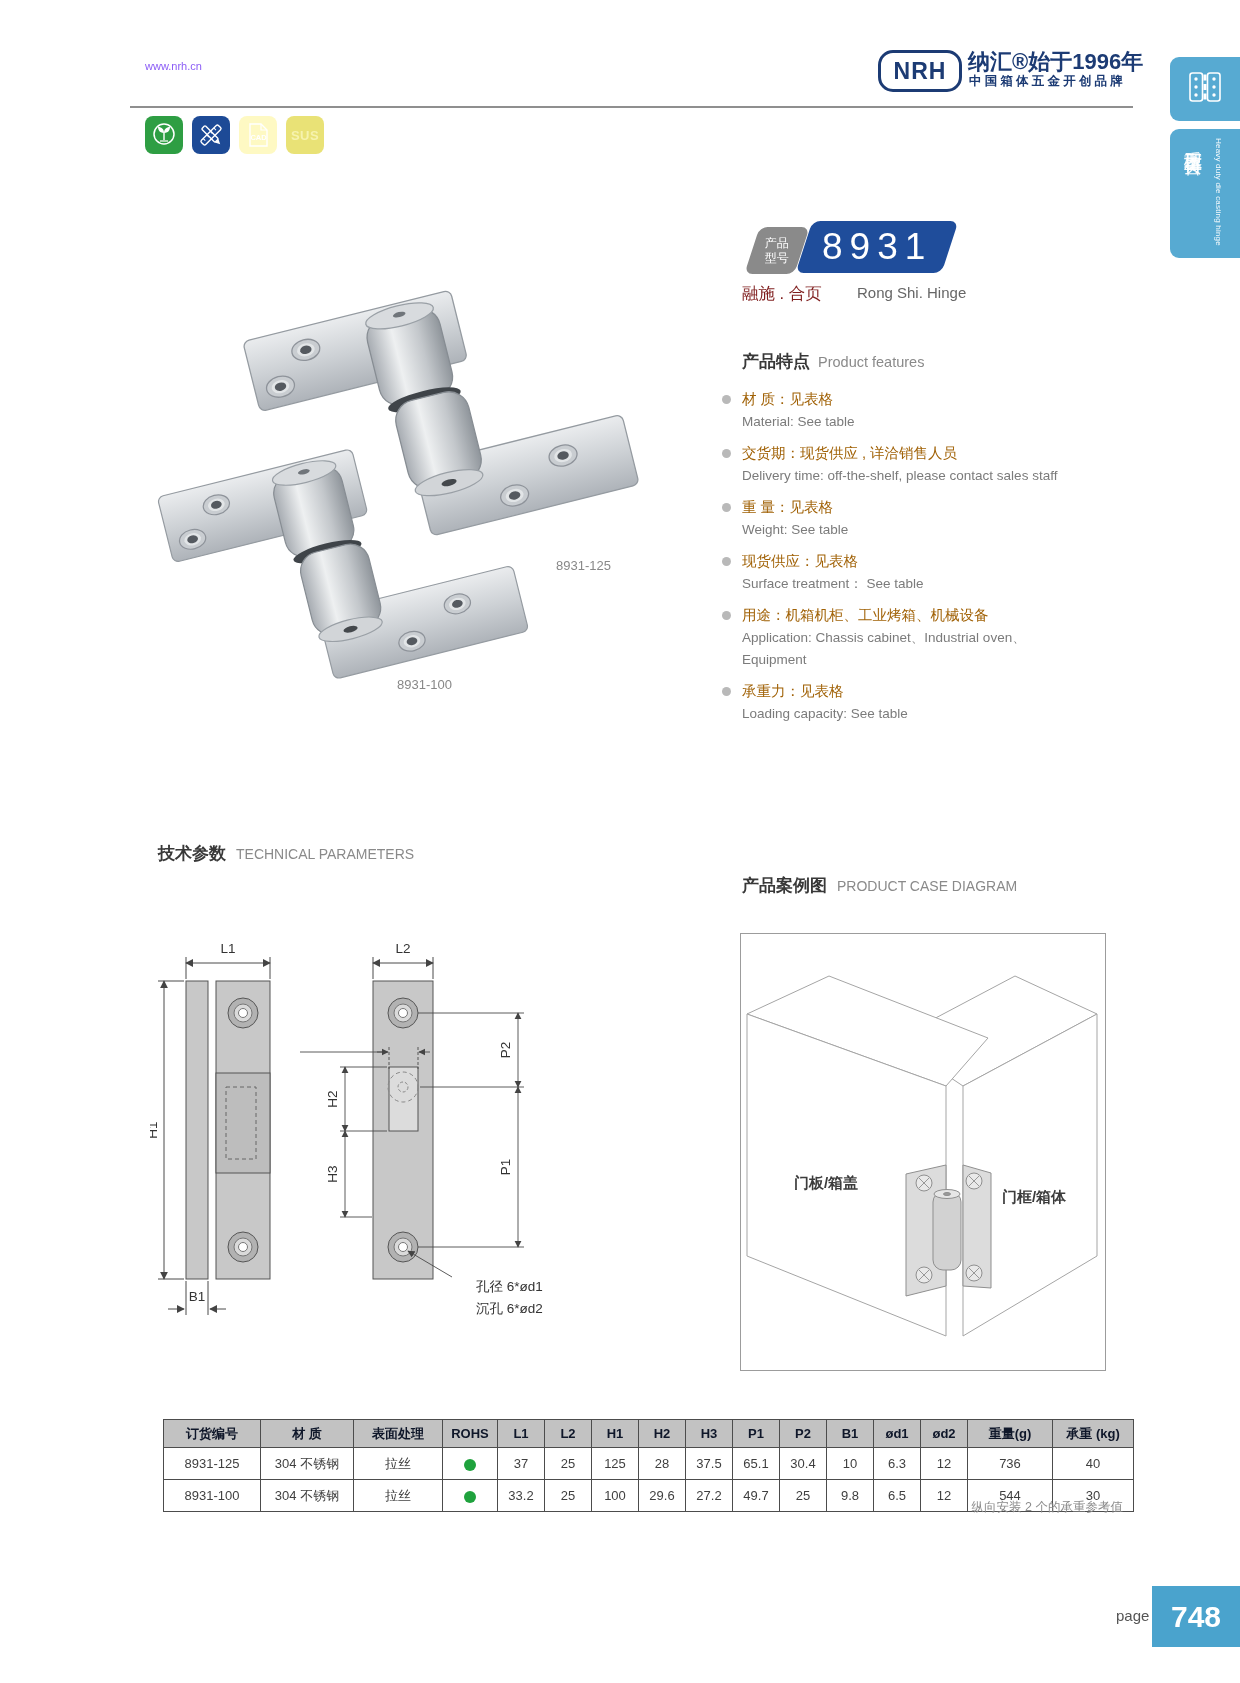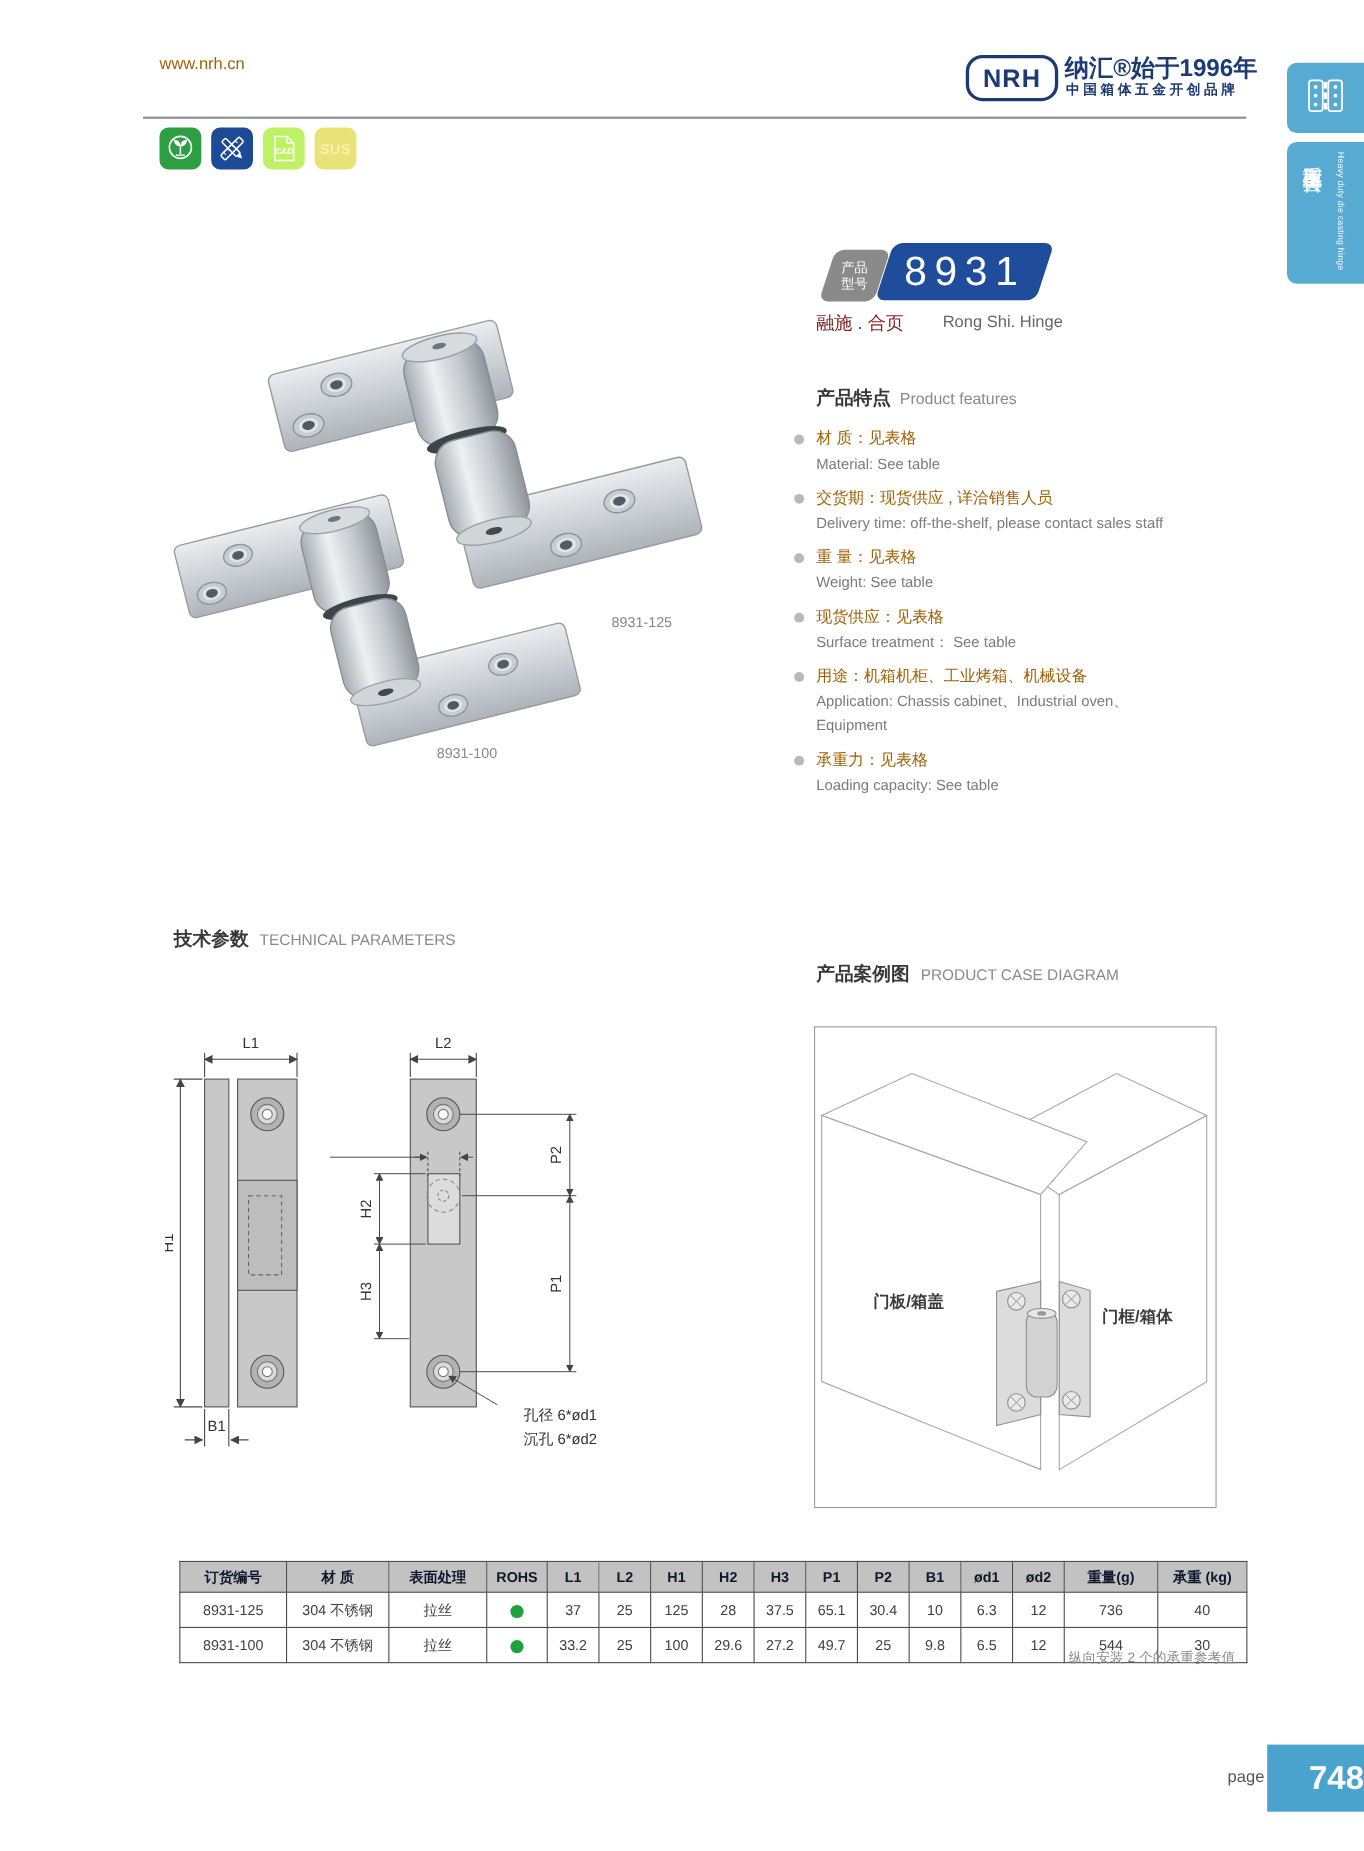--- a/index.html
+++ b/index.html
@@ -1,21 +1,21 @@
 <!DOCTYPE html>
 <html><head>
 <meta charset="utf-8">
 <style>
   html,body{margin:0;padding:0;background:#fff;}
   .page{position:relative;width:1240px;height:1683px;background:#fff;overflow:hidden;
         font-family:"Liberation Sans",sans-serif;color:#333;}
   .abs{position:absolute;}
 
   
-  .url{left:145px;top:50px;font-size:15px;color:#a16207;}
+  .url{left:145px;top:60px;font-size:11px;color:#8b5cf6;}
   .logo-box{left:878px;top:50px;width:78px;height:36px;border:3px solid #1c3b74;border-radius:15px;
             display:flex;align-items:center;justify-content:center;font-size:23px;font-weight:800;
             color:#1c3b74;letter-spacing:1px;}
   .brand-cn{left:968px;top:47px;font-size:22px;font-weight:800;color:#1c3b74;}
   .brand-sub{left:969px;top:73px;font-size:12.5px;font-weight:700;color:#1c3b74;letter-spacing:3.2px;}
   .divider{left:130px;top:106px;width:1003px;height:2px;background:#8f8f8f;}
   .cert-icons{left:145px;top:116px;display:flex;gap:9px;}
   .cert-icon{width:38px;height:38px;border-radius:8px;display:flex;align-items:center;justify-content:center;}
   .sus-label{font-size:13px;font-weight:800;color:#f6f3ae;letter-spacing:.5px;}
 
@@ -63,21 +63,21 @@
   .spec-table th,.spec-table td{border:1px solid #4c4c4c;text-align:center;font-size:13px;
         padding:0;overflow:hidden;white-space:nowrap;}
   .spec-table th{background:#c2c2c2;height:27px;font-weight:700;color:#0f172a;}
   .spec-table td{height:31px;color:#3f3f3f;background:#fff;}
   .rohs-dot{display:inline-block;width:12px;height:12px;border-radius:50%;vertical-align:middle;}
   .table-note{left:163px;top:1499px;width:960px;text-align:right;font-size:12.5px;color:#8b8b8b;}
 
   
   .page-label{left:1116px;top:1607px;font-size:15px;color:#555;}
   .page-box{left:1152px;top:1586px;width:88px;height:61px;background:#4aa3cd;display:flex;
-            align-items:center;justify-content:flex-end;font-size:30px;font-weight:700;color:#fff;}
+            align-items:center;justify-content:center;font-size:30px;font-weight:700;color:#fff;}
 
   svg text{font-family:"Liberation Sans",sans-serif;}
 </style>
 </head>
 <body>
 
 <div class="page">
 
   <svg width="0" height="0" style="position:absolute" aria-hidden="true">
     <defs>
@@ -150,21 +150,21 @@
         <g transform="rotate(45 15 15)">
           <rect x="12" y="3" width="6" height="24" rx="1.5" fill="none" stroke="#fff" stroke-width="1.4"></rect>
           <path d="M12,8 h3 M12,13 h3 M12,18 h3 M12,23 h3" stroke="#fff" stroke-width="1"></path>
         </g>
         <g transform="rotate(-45 15 15)">
           <rect x="12.5" y="4" width="5" height="19" rx="1.2" fill="none" stroke="#fff" stroke-width="1.4"></rect>
           <path d="M12.5,23 L15,28 L17.5,23 Z" fill="#fff"></path>
         </g>
       </svg>
     </div>
-    <div class="cert-icon" style="background: #bef264;">
+    <div class="cert-icon" style="background: #fef9c3;">
       <svg width="30" height="30" viewBox="0 0 30 30">
         <path d="M7,4 H18 L24,10 V26 H7 Z" fill="none" stroke="#fff" stroke-width="1.4"></path>
         <path d="M18,4 V10 H24" fill="none" stroke="#fff" stroke-width="1.2"></path>
         <text x="15.5" y="20" text-anchor="middle" font-size="7.5" font-weight="700" fill="#fff">CAD</text>
       </svg>
     </div>
     <div class="cert-icon" style="background: rgb(233, 226, 118);">
       <span class="sus-label">SUS</span>
     </div>
   </div>

